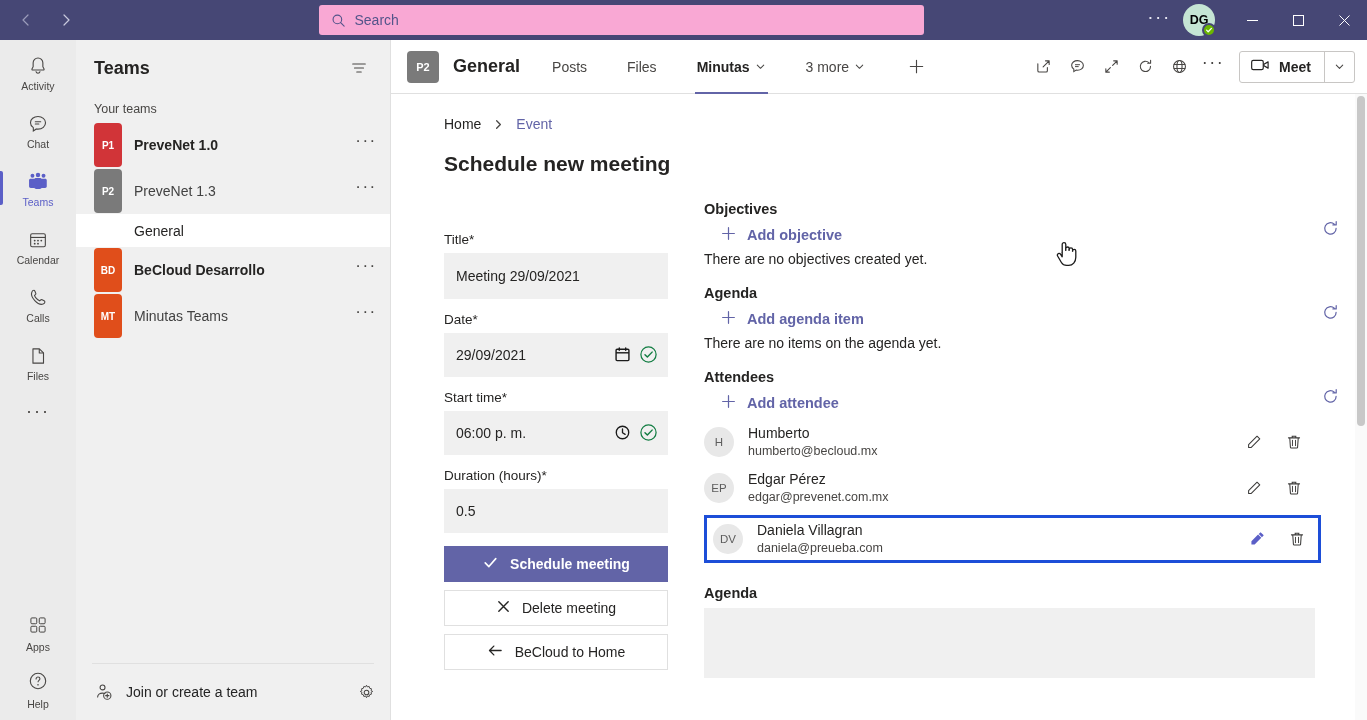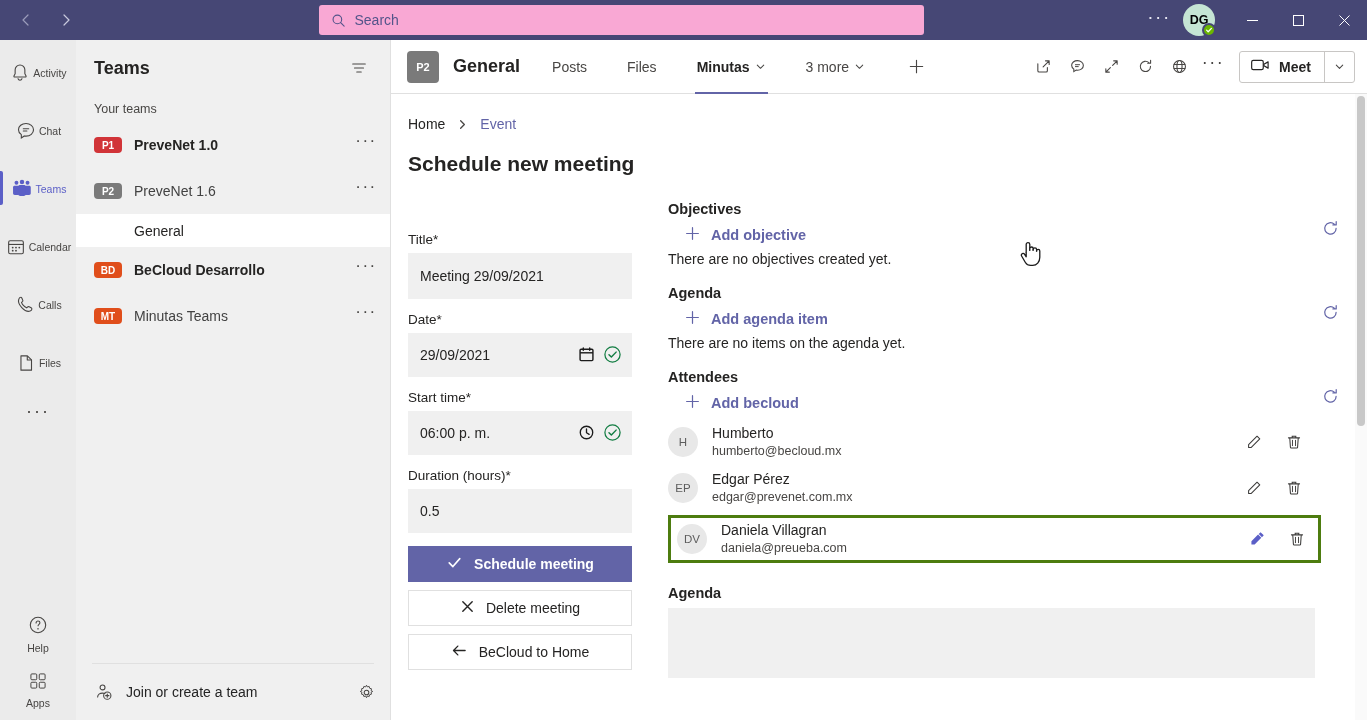--- a/index.html
+++ b/index.html
@@ -56,21 +56,21 @@
   
   .body { flex: 1; display: flex; min-height: 0; }
 
   
   .rail {
     width: 76px; background: #ebebeb; flex: 0 0 76px;
     display: flex; flex-direction: column; align-items: center; padding-top: 4px;
     position: relative;
   }
   .rail-item {
-    width: 76px; height: 58px; display: flex; flex-direction: row; align-items: center;
+    width: 76px; height: 58px; display: flex; flex-direction: column; align-items: center;
     justify-content: center; gap: 2px; color: #484644; cursor: pointer; position: relative;
   }
   .rail-item .ricon { height: 24px; display: flex; align-items: center; }
   .rail-item .rlabel { font-size: 10.5px; color: #484644; }
   .rail-item.active .rlabel { color: #5b5fc7; }
   .rail-item.active .ricon { color: #5b5fc7; }
   .rail-item.active::before {
     content: ""; position: absolute; left: 0; top: 11px; width: 3px; height: 34px;
     background: #5b5fc7; border-radius: 0 2px 2px 0;
   }
@@ -98,21 +98,21 @@
   .filter-icon { color: #484644; cursor: pointer; display: flex; padding: 6px; }
   .your-teams {
     font-size: 12.5px; color: #484644; padding: 6px 0 6px 18px;
   }
   .teams-scroll { flex: 1; overflow: hidden; }
   .team-row {
     height: 46px; display: flex; align-items: center; padding: 0 12px 0 18px;
     cursor: pointer; gap: 12px;
   }
   .team-badge {
-    width: 28px; height: 16px; border-radius: 4px; color: #fff; font-size: 10px;
+    width: 28px; height: 44px; border-radius: 4px; color: #fff; font-size: 10px;
     font-weight: 600; display: flex; align-items: center; justify-content: center; flex: 0 0 28px;
   }
   .team-name { flex: 1; font-size: 14px; color: #252423; }
   .team-name.bold { font-weight: 700; }
   .team-name.muted { color: #424242; }
   .team-more {
     color: #484644; font-size: 17px; letter-spacing: 1.5px; padding-bottom: 8px;
     width: 24px; text-align: center; cursor: pointer;
   }
   .channel-row {
@@ -169,21 +169,21 @@
     display: flex; align-items: center; gap: 9px; padding: 0 13px 0 11px; height: 100%;
     cursor: pointer; font-size: 14px; font-weight: 700; color: #252423;
   }
   .meetdrop {
     width: 30px; height: 100%; display: flex; align-items: center; justify-content: center;
     border-left: 1px solid #c8c6c4; color: #484644; cursor: pointer;
   }
 
   
   .content {
-    flex: 1; position: relative; overflow: hidden; padding: 0;
+    flex: 1; position: relative; overflow: hidden; padding: 0; margin-left: 36px;
   }
   .content-inner { padding: 22px 0 0 0; height: 100%; }
   .breadcrumb {
     display: flex; align-items: center; gap: 11px; padding-left: 17px; font-size: 14px;
     margin-bottom: 20px;
   }
   .bc-item { color: #252423; cursor: pointer; }
   .bc-item.link { color: #6264a7; }
   .bc-sep { color: #484644; display: flex; }
   .page-title {
@@ -234,21 +234,21 @@
   .att-info { flex: 1; min-width: 0; }
   .att-name { font-size: 14px; color: #252423; line-height: 1.25; }
   .att-mail { font-size: 12.5px; color: #484644; line-height: 1.3; }
   .att-actions { display: flex; align-items: center; gap: 14px; padding-right: 8px; }
   .act-icon {
     width: 26px; height: 26px; display: flex; align-items: center; justify-content: center;
     color: #3b3a39; cursor: pointer;
   }
   .act-icon.pen-active { color: #5b5fc7; }
   .attendee.highlighted {
-    position: relative; border: 3px solid #4d7c0f; background: #fff;
+    position: relative; border: 3px solid #1d4ed8; background: #fff;
     margin: 4px -6px 4px 0; padding: 4px 0 4px 6px;
   }
   .cursor-hand {
     position: absolute; left: 627px; top: 145px; pointer-events: none; z-index: 40;
   }
   .msg-label { font-size: 14.5px; font-weight: 700; color: #252423; margin: 22px 0 7px 0; }
   .msg-box { height: 70px; background: #f0f0f0; width: 100%; cursor: text; }
 
   
   .scrollbar {
@@ -382,38 +382,38 @@
               <path d="M6.5 4.2h7L18 8.6v11.2H6.5V4.2z" stroke="currentColor" stroke-width="1.2" stroke-linejoin="round"></path>
               <path d="M13.4 4.3v4.4H18" stroke="currentColor" stroke-width="1.2" stroke-linejoin="round"></path>
             </svg>
         </span>
         <span class="rlabel">Files</span>
       </div>
       <div class="rail-more">···</div>
       <div class="rail-spacer"></div>
       <div class="rail-help">
         <span class="ricon">
-          <svg width="22" height="22" viewBox="0 0 24 24" fill="none">
-              <circle cx="12" cy="12" r="8.4" stroke="currentColor" stroke-width="1.2"></circle>
-              <path d="M9.9 9.7c0-1.2 1-2 2.1-2s2.1.8 2.1 1.9c0 1.6-2 1.7-2 3.2" stroke="currentColor" stroke-width="1.2" stroke-linecap="round"></path>
-              <circle cx="12" cy="16.2" r="0.85" fill="currentColor"></circle>
-            </svg>
-        </span>
-        <span class="rlabel">Help</span>
-      </div>
-      <div class="rail-help">
-        <span class="ricon">
           <svg width="20" height="20" viewBox="0 0 24 24" fill="none">
               <rect x="3.5" y="3.5" width="7" height="7" rx="1.2" stroke="currentColor" stroke-width="1.2"></rect>
               <rect x="13.5" y="3.5" width="7" height="7" rx="1.2" stroke="currentColor" stroke-width="1.2"></rect>
               <rect x="3.5" y="13.5" width="7" height="7" rx="1.2" stroke="currentColor" stroke-width="1.2"></rect>
               <rect x="13.5" y="13.5" width="7" height="7" rx="1.2" stroke="currentColor" stroke-width="1.2"></rect>
             </svg>
         </span>
         <span class="rlabel">Apps</span>
+      </div>
+      <div class="rail-help">
+        <span class="ricon">
+          <svg width="22" height="22" viewBox="0 0 24 24" fill="none">
+              <circle cx="12" cy="12" r="8.4" stroke="currentColor" stroke-width="1.2"></circle>
+              <path d="M9.9 9.7c0-1.2 1-2 2.1-2s2.1.8 2.1 1.9c0 1.6-2 1.7-2 3.2" stroke="currentColor" stroke-width="1.2" stroke-linecap="round"></path>
+              <circle cx="12" cy="16.2" r="0.85" fill="currentColor"></circle>
+            </svg>
+        </span>
+        <span class="rlabel">Help</span>
       </div>
     </div>
 
     <div class="teamspane">
       <div class="teams-header">
         <div class="teams-title">Teams</div>
         <div class="filter-icon">
           <svg width="18" height="18" viewBox="0 0 20 20" fill="none">
               <path d="M3 5.5h14M5 10h10M7.5 14.5h5" stroke="currentColor" stroke-width="1.2" stroke-linecap="round"></path>
             </svg>
@@ -423,21 +423,21 @@
 
       <div class="teams-scroll">
         <div class="team-row">
           <div class="team-badge" style="background:#d13438">P1</div>
           <div class="team-name bold">PreveNet 1.0</div>
           <div class="team-more">···</div>
         </div>
 
         <div class="team-row">
           <div class="team-badge" style="background:#7a7a7a">P2</div>
-          <div class="team-name muted">PreveNet 1.6</div>
+          <div class="team-name muted">PreveNet 1.3</div>
           <div class="team-more">···</div>
         </div>
         <div class="channel-row selected">General</div>
 
         <div class="team-row">
           <div class="team-badge" style="background:#e04e1b">BD</div>
           <div class="team-name bold">BeCloud Desarrollo</div>
           <div class="team-more">···</div>
         </div>
 
@@ -696,21 +696,21 @@
 
               <div class="sec-head">
                 <div class="sec-body">
                   <div class="sec-title">Attendees</div>
                   <div class="add-link">
                     <span>
                       <svg width="17" height="17" viewBox="0 0 18 18" fill="none">
                           <path d="M9 2.8v12.4M2.8 9h12.4" stroke="currentColor" stroke-width="1.3" stroke-linecap="round"></path>
                         </svg>
                     </span>
-                    <span>Add becloud</span>
+                    <span>Add attendee</span>
                   </div>
 
                   <div class="attendee">
                     <div class="att-av">H</div>
                     <div class="att-info">
                       <div class="att-name">Humberto</div>
                       <div class="att-mail">humberto@becloud.mx</div>
                     </div>
                     <div class="att-actions">
                       <div class="act-icon">

